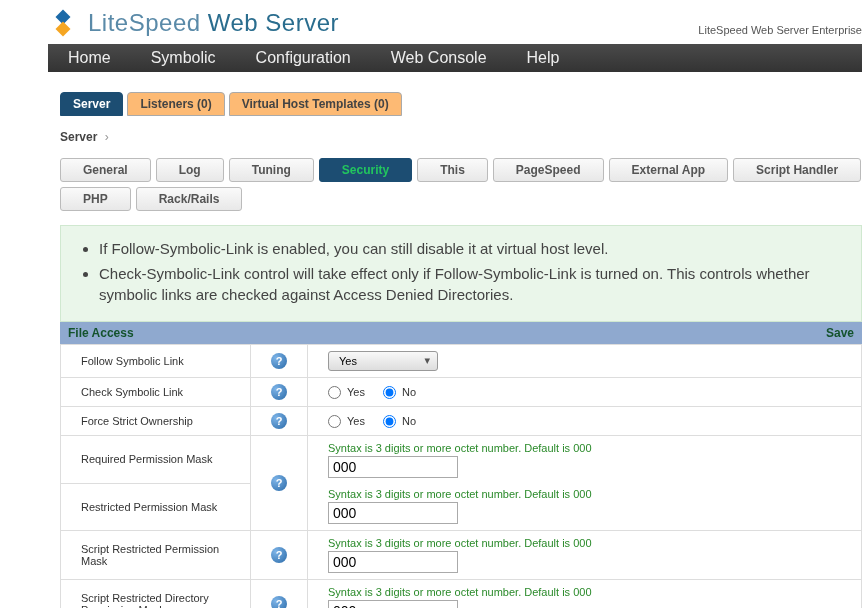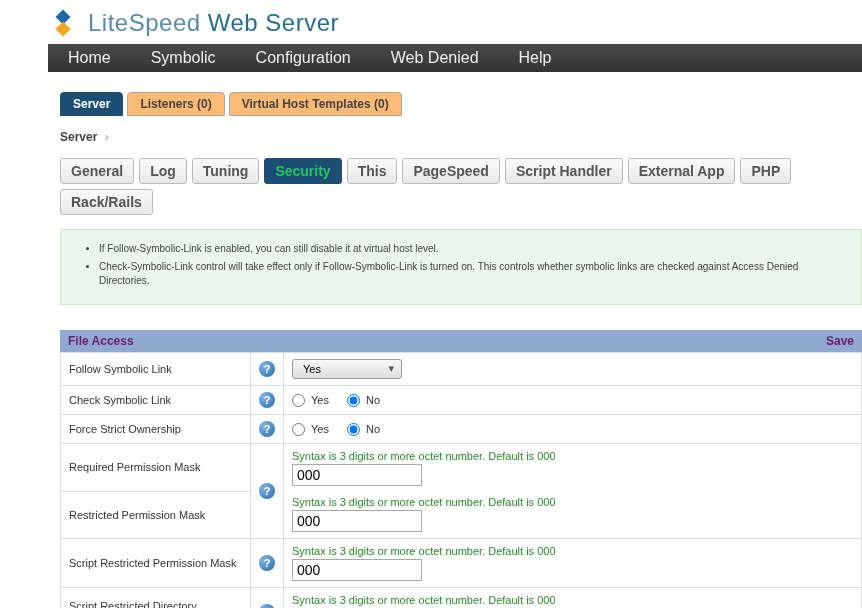--- a/index.html
+++ b/index.html
@@ -13,29 +13,29 @@
 .edition { font-size: 11px; color: #555; padding-bottom: 2px; white-space: nowrap; }
 .navbar { background: linear-gradient(#4a4a4a, #333); height: 28px; display: flex; align-items: center; padding-left: 20px; gap: 40px; }
 .navbar a { color: #eee; text-decoration: none; font-size: 16px; cursor: pointer; }
 .content { padding: 20px 0 0 12px; }
 .top-tabs { display: flex; gap: 4px; margin-bottom: 14px; }
 .top-tab { border: 1px solid #aaa; border-radius: 4px 4px 0 0; padding: 4px 12px; background: #fdba74; color: #444; font-weight: bold; font-size: 12px; cursor: pointer; }
 .top-tab.active { background: #1c4d72; color: #fff; border-color: #1c4d72; }
 .breadcrumb { font-size: 12px; font-weight: bold; color: #444; margin-bottom: 14px; }
 .breadcrumb .sep { color: #999; font-weight: normal; margin-left: 4px; }
 .sub-tabs { display: flex; gap: 5px; margin-bottom: 14px; flex-wrap: wrap; }
-.sub-tab { border: 1px solid #bbb; border-radius: 3px; padding: 4px 10px; background: linear-gradient(#fafafa,#e8e8e8); color: #555; font-weight: bold; font-size: 14px; cursor: pointer; }
+.sub-tab { border: 1px solid #bbb; border-radius: 3px; padding: 4px 22px; background: linear-gradient(#fafafa,#e8e8e8); color: #555; font-weight: bold; font-size: 12px; cursor: pointer; }
 .sub-tab.active { background: #1c4d72; color: #22c55e; border-color: #1c4d72; }
-.notice { background: #eaf6ea; border: 1px solid #d0e8d0; padding: 12px 20px; margin-bottom: 25px; font-size: 10px; color: #444; }
+.notice { background: #eaf6ea; border: 1px solid #d0e8d0; padding: 12px 20px; margin-bottom: 0; font-size: 15px; color: #444; }
 .notice ul { list-style: disc; padding-left: 18px; }
 .notice li { margin-bottom: 4px; line-height: 1.4; }
-.section-header { background: #8fa9cf; color: #701a75; font-weight: bold; font-size: 12px; padding: 4px 8px; display: flex; justify-content: space-between; }
+.section-header { background: #8fa9cf; color: #14532d; font-weight: bold; font-size: 12px; padding: 4px 8px; display: flex; justify-content: space-between; }
 .section-header .save { cursor: pointer; }
 table.form { width: 100%; border-collapse: collapse; }
-table.form td { border: 1px solid #ddd; padding: 6px 8px; vertical-align: middle; font-size: 11px; background: #fff; }
+table.form td { border: 1px solid #ddd; padding: 6px 20px; vertical-align: middle; font-size: 11px; background: #fff; }
 table.form td.label { width: 190px; color: #333; }
 table.form td.help { width: 30px; text-align: center; }
 .help-icon { display: inline-block; width: 16px; height: 16px; border-radius: 50%; background: radial-gradient(circle at 30% 30%, #7db4e8, #2a6aa8); color: #fff; font-weight: bold; font-size: 11px; line-height: 16px; text-align: center; cursor: pointer; }
 .select-ctrl { appearance: none; border: 1px solid #999; border-radius: 3px; background: linear-gradient(#f8f8f8,#ddd); padding: 3px 28px 3px 10px; font-size: 11px; width: 110px; position: relative; }
 .select-wrap { position: relative; display: inline-block; }
 .select-wrap::after { content: "▾"; position: absolute; right: 8px; top: 3px; color: #555; pointer-events: none; }
 .radio-group { display: flex; gap: 18px; align-items: center; }
 .radio-group label { display: flex; align-items: center; gap: 6px; font-size: 11px; }
 .hint { color: #2a8a2a; font-size: 11px; display: block; margin-bottom: 2px; }
 .text-input { border: 1px solid #aaa; padding: 2px 4px; font-size: 14px; width: 130px; }
@@ -48,27 +48,28 @@
     <div class="logo-area">
       <svg class="logo-icon" viewBox="0 0 40 40">
         <polygon points="20,2 30,12 20,22 10,12" fill="#1c6aa8"></polygon>
         <polygon points="20,18 30,28 20,38 10,28" fill="#f5a623"></polygon>
       </svg>
       <div class="logo-text">
         <span>LiteSpeed</span>
         <span class="bold">Web Server</span>
       </div>
     </div>
+    <div class="edition">LiteSpeed Web Server Enterprise</div>
   </div>
 
   <div class="navbar">
     <a>Home</a>
     <a>Symbolic</a>
     <a>Configuration</a>
-    <a>Web Denied</a>
+    <a>Web Console</a>
     <a>Help</a>
   </div>
 
   <div class="content">
     <div class="top-tabs">
       <div class="top-tab active">Server</div>
       <div class="top-tab">Listeners (0)</div>
       <div class="top-tab">Virtual Host Templates (0)</div>
     </div>
 
@@ -77,22 +78,22 @@
       <span class="sep">›</span>
     </div>
 
     <div class="sub-tabs">
       <div class="sub-tab">General</div>
       <div class="sub-tab">Log</div>
       <div class="sub-tab">Tuning</div>
       <div class="sub-tab active">Security</div>
       <div class="sub-tab">This</div>
       <div class="sub-tab">PageSpeed</div>
+      <div class="sub-tab">External App</div>
       <div class="sub-tab">Script Handler</div>
-      <div class="sub-tab">External App</div>
       <div class="sub-tab">PHP</div>
       <div class="sub-tab">Rack/Rails</div>
     </div>
 
     <div class="notice">
       <ul>
         <li>If Follow-Symbolic-Link is enabled, you can still disable it at virtual host level.</li>
         <li>Check-Symbolic-Link control will take effect only if Follow-Symbolic-Link is turned on. This controls whether symbolic links are checked against Access Denied Directories.</li>
       </ul>
     </div>

